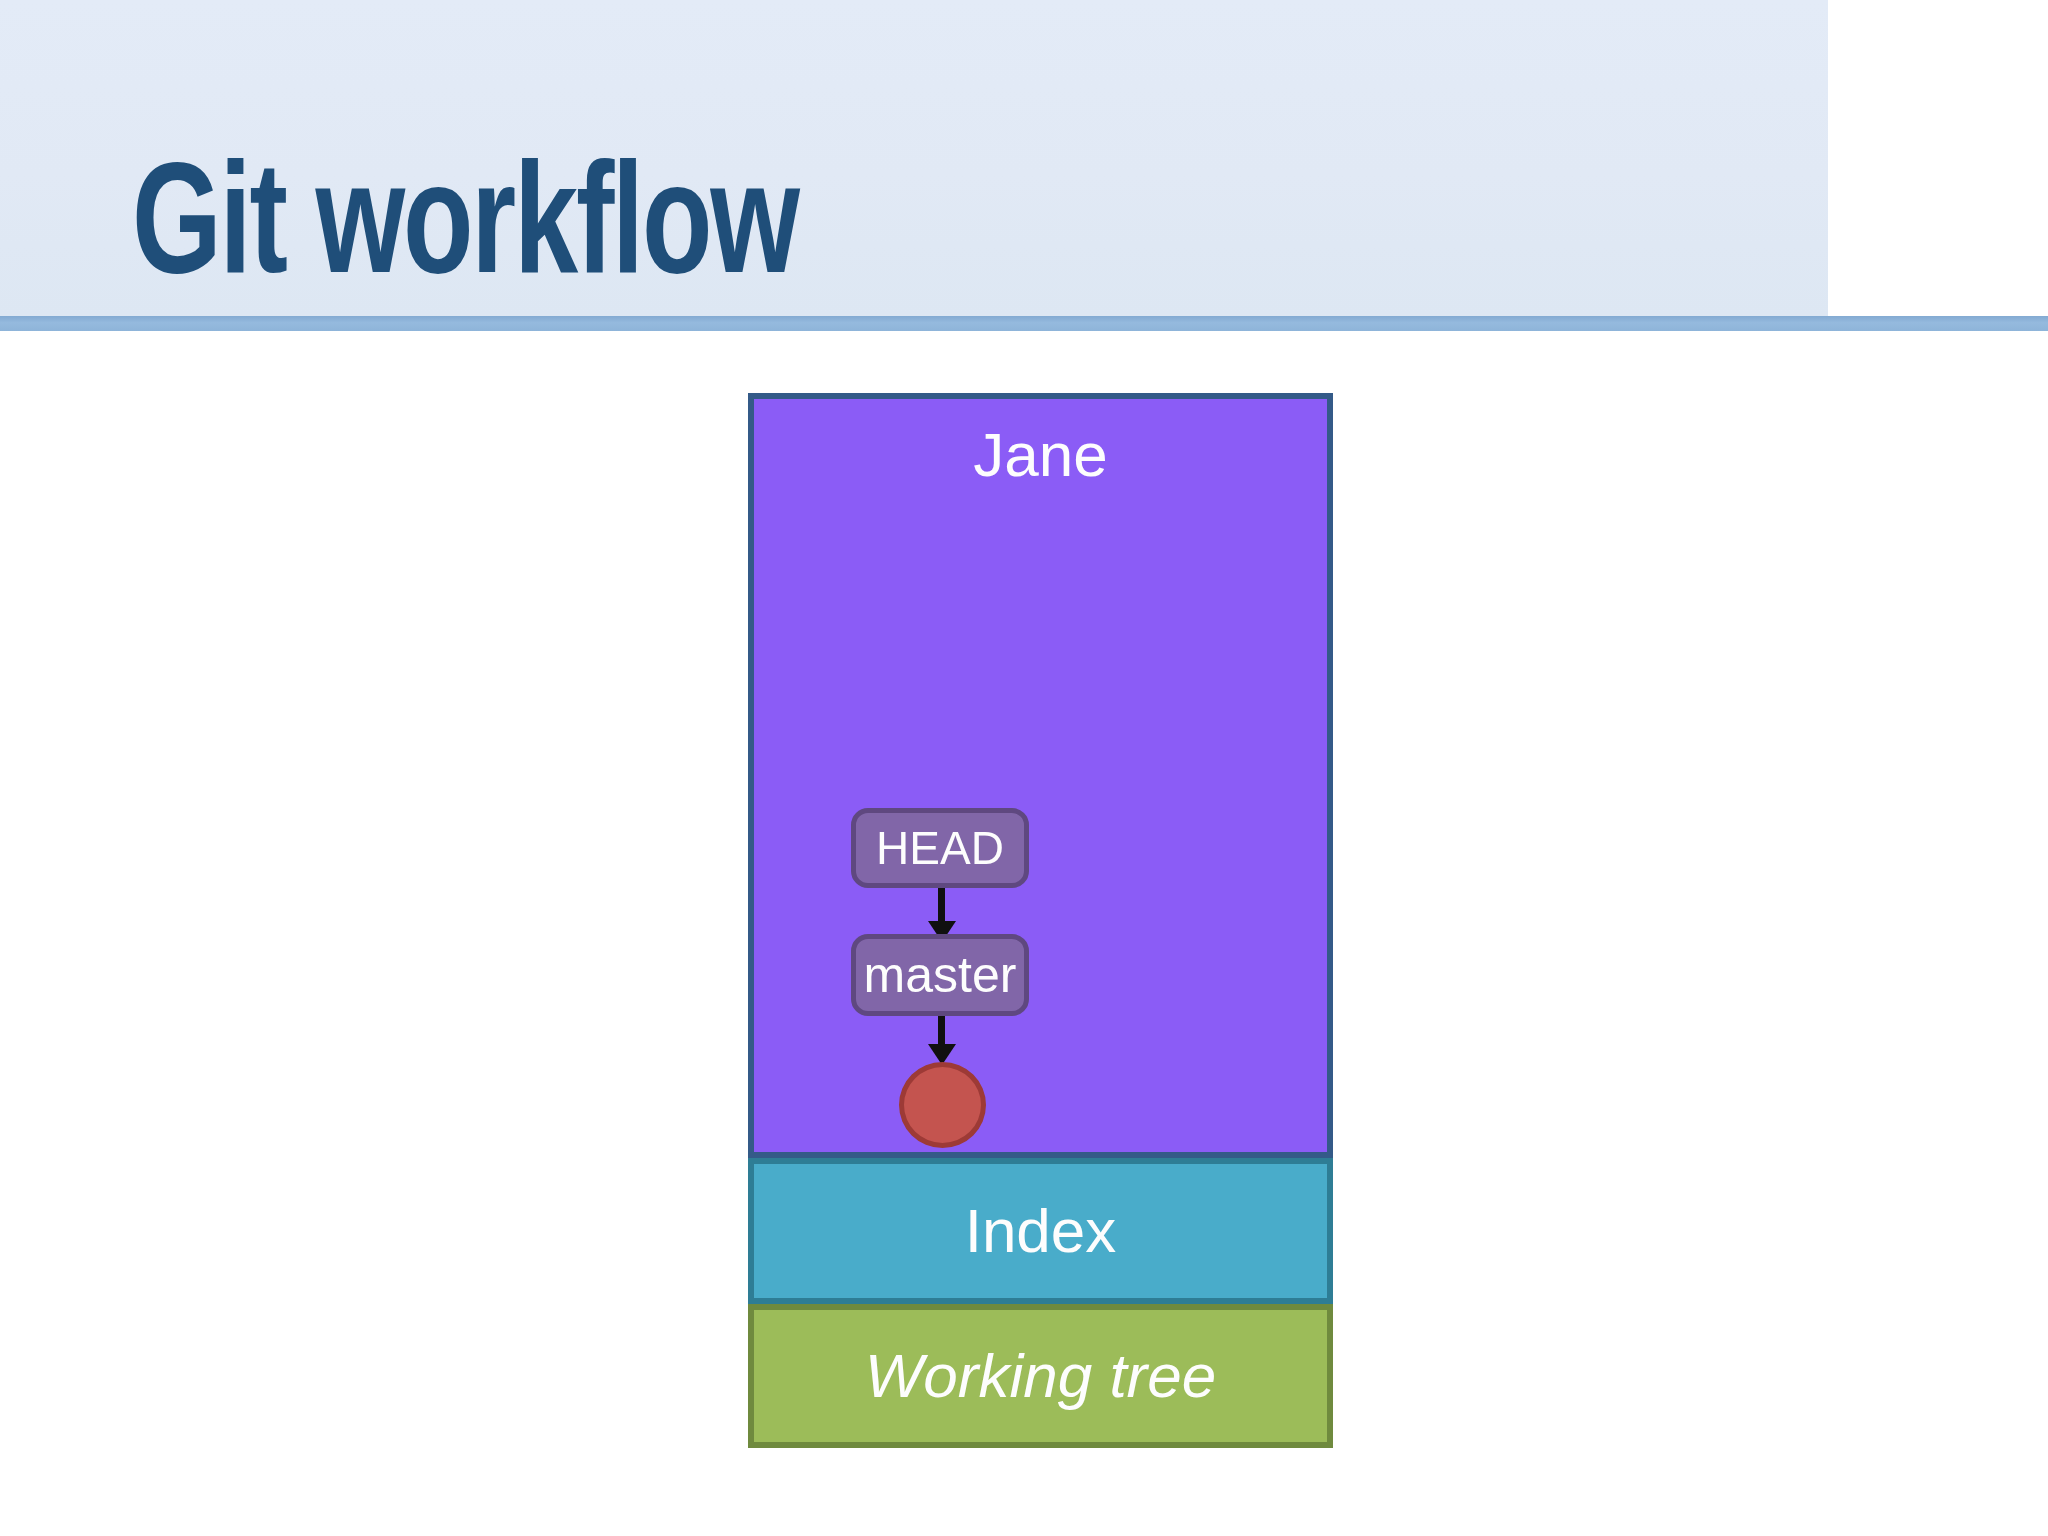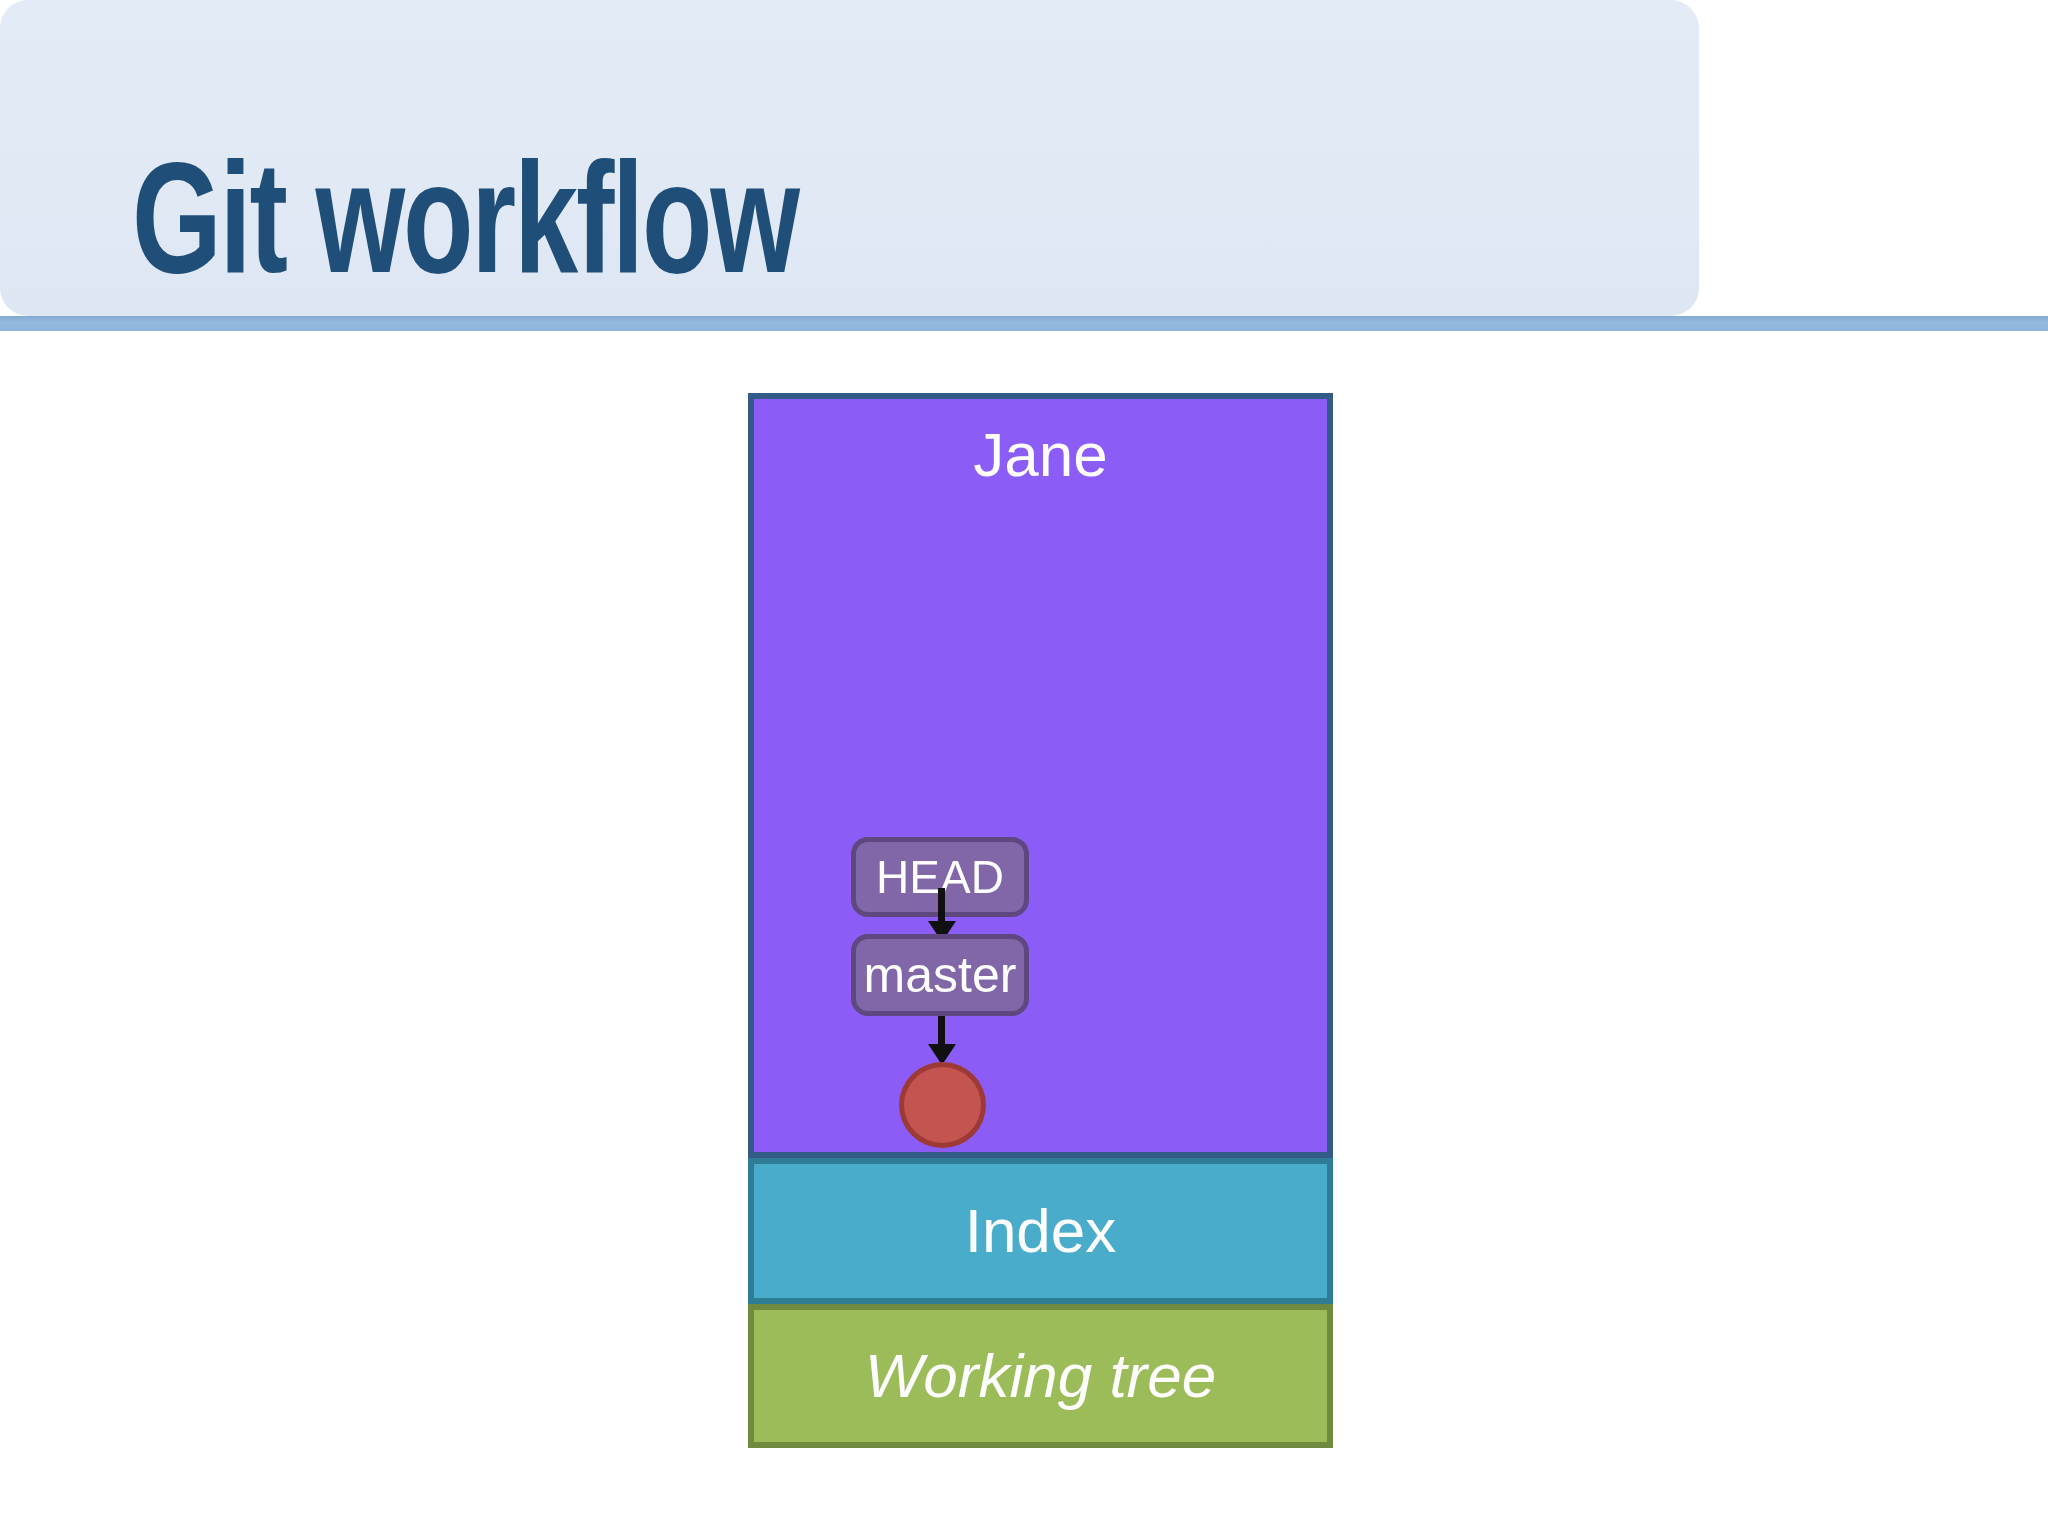--- a/index.html
+++ b/index.html
@@ -7,23 +7,22 @@
     width: 2048px; height: 1536px;
     background: #ffffff;
     font-family: "Liberation Sans", sans-serif;
     position: relative;
     overflow: hidden;
   }
 
   
   .header {
     position: absolute; left: 0; top: 0;
-    width: 1699px; height: 316px;
+    width: 1828px; height: 316px;
     background: linear-gradient(180deg, #e3ebf7 0%, #e1e9f5 55%, #dde7f3 100%);
-    border-radius: 28px;
   }
   .title {
     position: absolute; left: 132px; top: 138px;
     font-size: 158px; font-weight: bold; line-height: 1;
     color: #1f4e79;
     letter-spacing: -3px;
     white-space: nowrap;
     transform: scaleX(0.73);
     transform-origin: left top;
   }
@@ -55,21 +54,21 @@
   
   .ref-box {
     position: absolute; left: 97px; width: 178px;
     box-sizing: border-box;
     background: #8166a8;
     border: 5px solid #5f4880;
     border-radius: 17px;
     color: #fdfdfd;
     display: flex; align-items: center; justify-content: center;
   }
-  .head-box   { top: 409px; height: 80px; font-size: 46px; margin-top: 29px; }
+  .head-box   { top: 409px; height: 80px; font-size: 46px; }
   .master-box { top: 535px; height: 82px; font-size: 50px; }
 
   .arrow-stem {
     position: absolute; left: 184px; width: 7px;
     background: #101010;
   }
   .stem-1 { top: 489px; height: 33px; }
   .stem-2 { top: 617px; height: 28px; }
   .arrow-head {
     position: absolute; left: 174px; width: 0; height: 0;

